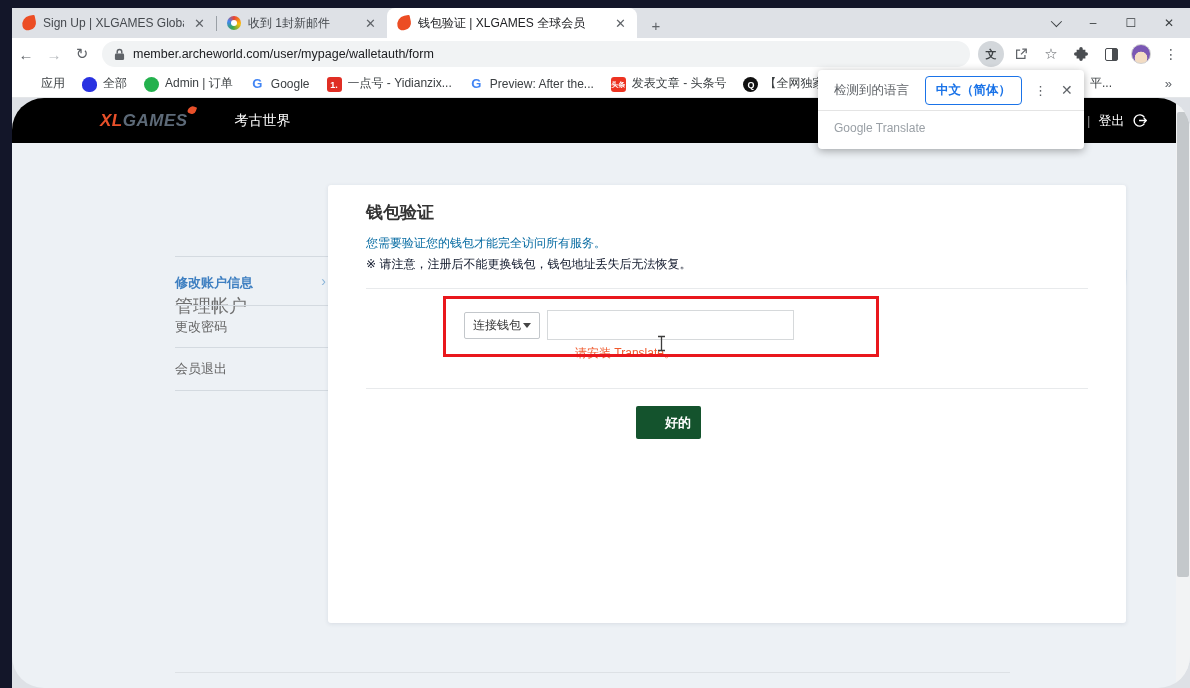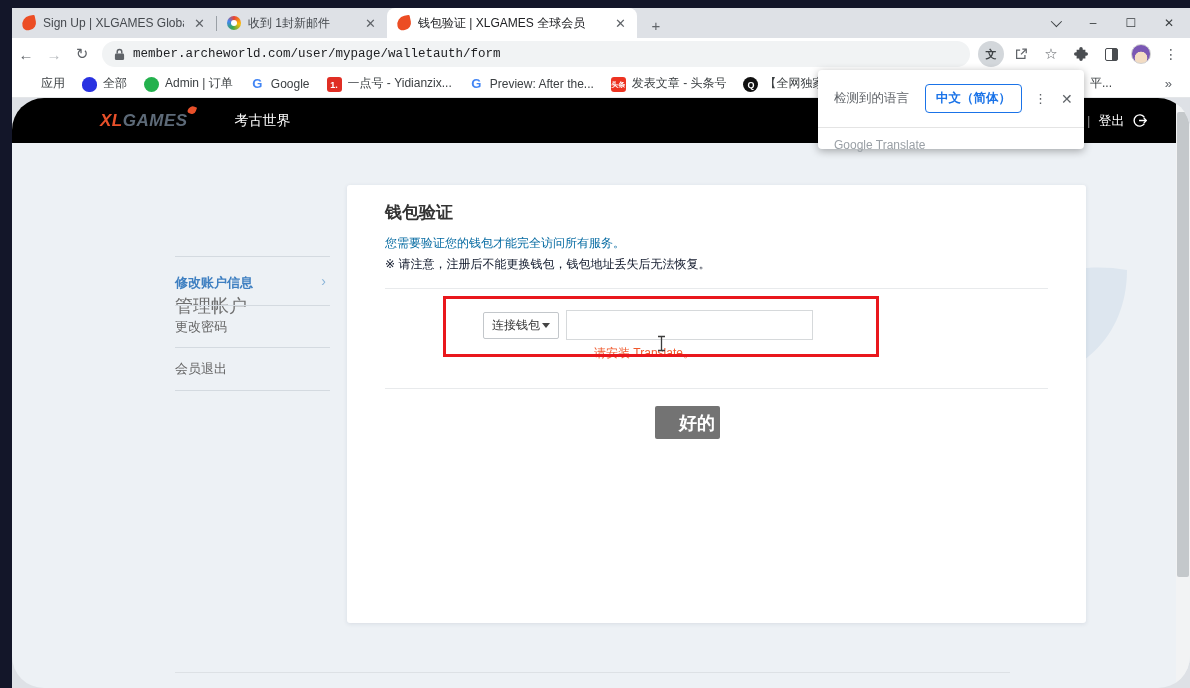--- a/index.html
+++ b/index.html
@@ -23,21 +23,21 @@
   .newtab { width:26px; height:26px; margin:2px 0 0 6px; font-size:15px; color:#5f6368; display:flex; align-items:center; justify-content:center; }
   .winctl { position:absolute; right:2px; top:0; height:30px; display:flex; }
   .winbtn { width:38px; height:30px; display:flex; align-items:center; justify-content:center; font-size:12px; color:#3c4043; }
   .chev { width:8px; height:8px; border-right:1.5px solid #3c4043; border-bottom:1.5px solid #3c4043; transform:rotate(45deg) translateY(-2px); }
 
   
   .toolbar { position:absolute; left:0; top:30px; right:0; height:32px; background:#fff; display:flex; align-items:center; }
   .navbtn { font-size:15px; color:#5f6368; width:28px; text-align:center; }
   .navbtn.dim { color:#b6b9bd; }
   .omnibox { margin-left:6px; width:868px; height:26px; background:#f1f3f4; border-radius:13px; display:flex; align-items:center; padding:0 12px; gap:8px; }
-  .url { font-size:12.5px; color:#202124;font-family:Liberation Mono, monospace; }
+  .url { font-size:12.5px; color:#202124; }
   .tb-icons { display:flex; align-items:center; margin-left:8px; gap:4px; }
   .tbi { width:26px; height:26px; display:flex; align-items:center; justify-content:center; font-size:13px; color:#5f6368; }
   .tbi.hl { background:#d3d7db; border-radius:50%; }
   .transglyph { font-size:11px; color:#3c4043; font-weight:bold; }
   .star { font-size:15px; }
   .ext-square { width:13px; height:13px; border:1.8px solid #494c50; border-radius:2px; background:linear-gradient(90deg,transparent 55%,#494c50 55%); }
   .avatar { width:20px; height:20px; border-radius:50%; background:radial-gradient(circle at 50% 72%,#f3dcc3 0 38%,#7a57b4 42%); border:1px solid #d0d0d0; }
   .dots { font-size:14px; letter-spacing:0; }
 
   
@@ -69,43 +69,43 @@
   .leaf { position:absolute; left:965px; top:150px; }
 
   
   .sb-title { position:absolute; left:163px; top:196px; font-size:18px; color:#6f6f6f; }
   .sb-div { position:absolute; left:163px; width:155px; height:1px; background:#d4dae0; }
   .sb-item { position:absolute; left:163px; width:155px; font-size:13px; color:#666; }
   .sb-item.on { color:#3e7fc1; font-weight:bold; }
   .sb-chev { position:absolute; right:4px; top:-1px; color:#8ab4d8; font-size:14px; font-weight:normal; }
 
   
-  .card { position:absolute; left:335px; top:177px; width:739px; height:438px; background:#fff; border-radius:3px; box-shadow:0 1px 4px rgba(30,50,80,.10); }
+  .card { position:absolute; left:316px; top:177px; width:798px; height:438px; background:#fff; border-radius:3px; box-shadow:0 1px 4px rgba(30,50,80,.10); }
   .c-title { position:absolute; left:38px; top:16px; font-size:17px; font-weight:bold; color:#333; }
   .c-desc { position:absolute; left:38px; top:50px; font-size:12px; color:#0369a1; }
   .c-note { position:absolute; left:38px; top:71px; font-size:12px; color:#0f172a; }
   .c-div { position:absolute; left:38px; right:38px; height:1px; background:#e8eaec; }
   .w-select { position:absolute; left:136px; top:127px; width:76px; height:27px; border:1px solid #c3c7cb; border-radius:2px; background:#fff; display:flex; align-items:center; justify-content:space-between; padding:0 8px; font-size:12px; color:#333; }
   .w-select .vchev { width:0; height:0; border-left:4px solid transparent; border-right:4px solid transparent; border-top:5px solid #444; }
   .w-input { position:absolute; left:219px; top:125px; width:247px; height:30px; border:1px solid #d6d9db; background:#fff; }
   .c-warn { position:absolute; left:247px; top:160px; font-size:12px; color:#f0582b; }
-  .ok-btn { position:absolute; left:308px; top:221px; width:65px; height:33px; background:#737373; color:#fff; font-size:18px; font-weight:bold; border:none; border-radius:2px; display:flex; align-items:center; justify-content:center;padding-left:19px; }
+  .ok-btn { position:absolute; left:308px; top:221px; width:65px; height:33px; background:#14532d; color:#fff; font-size:13px; font-weight:bold; border:none; border-radius:2px; display:flex; align-items:center; justify-content:center;padding-left:19px; }
 
   .redbox { position:absolute; left:431px; top:288px; width:436px; height:61px; border:3px solid #e9171c; z-index:30; pointer-events:none; }
   .ibeam { position:absolute; left:645px; top:327px; z-index:31; }
   .footer-div { position:absolute; left:163px; top:664px; width:835px; height:1px; background:#dde1e5; }
 
   
   .scroll { position:absolute; right:0; top:0; bottom:0; width:14px; background:#f2f3f4; }
   .scroll .arr { position:absolute; left:0; width:14px; height:13px; font-size:7px; color:#7d7d7d; text-align:center; line-height:13px; }
   .scroll .thumb { position:absolute; left:1px; top:14px; width:12px; height:465px; background:#c4c8cb; border-radius:2px; }
 
   
   .tpopup { position:absolute; left:806px; top:62px; width:266px; height:79px; background:#fff; border-radius:4px; box-shadow:0 2px 8px rgba(0,0,0,.32); z-index:60; }
-  .tp-row { display:flex; align-items:center; height:58px; padding:0 10px; gap:10px; border-bottom:1px solid #e4e4e4; }
+  .tp-row { display:flex; align-items:center; height:41px; padding:0 10px; gap:10px; border-bottom:1px solid #e4e4e4; }
   .tp-det { font-size:12.5px; color:#5f6368; padding:0 6px; }
   .tp-target { font-size:12.5px; color:#1a73e8; border:1.5px solid #1a73e8; border-radius:4px; padding:5px 10px; font-weight:bold; }
   .tp-menu { color:#5f6368; font-size:13px; margin-left:2px; }
   .tp-close { color:#5f6368; font-size:14px; margin-left:4px; }
   .tp-footer { padding:10px 16px 0; font-size:12px; color:#9aa0a6; }
 </style>
 </head>
 <body>
 
 <div class="browser">

